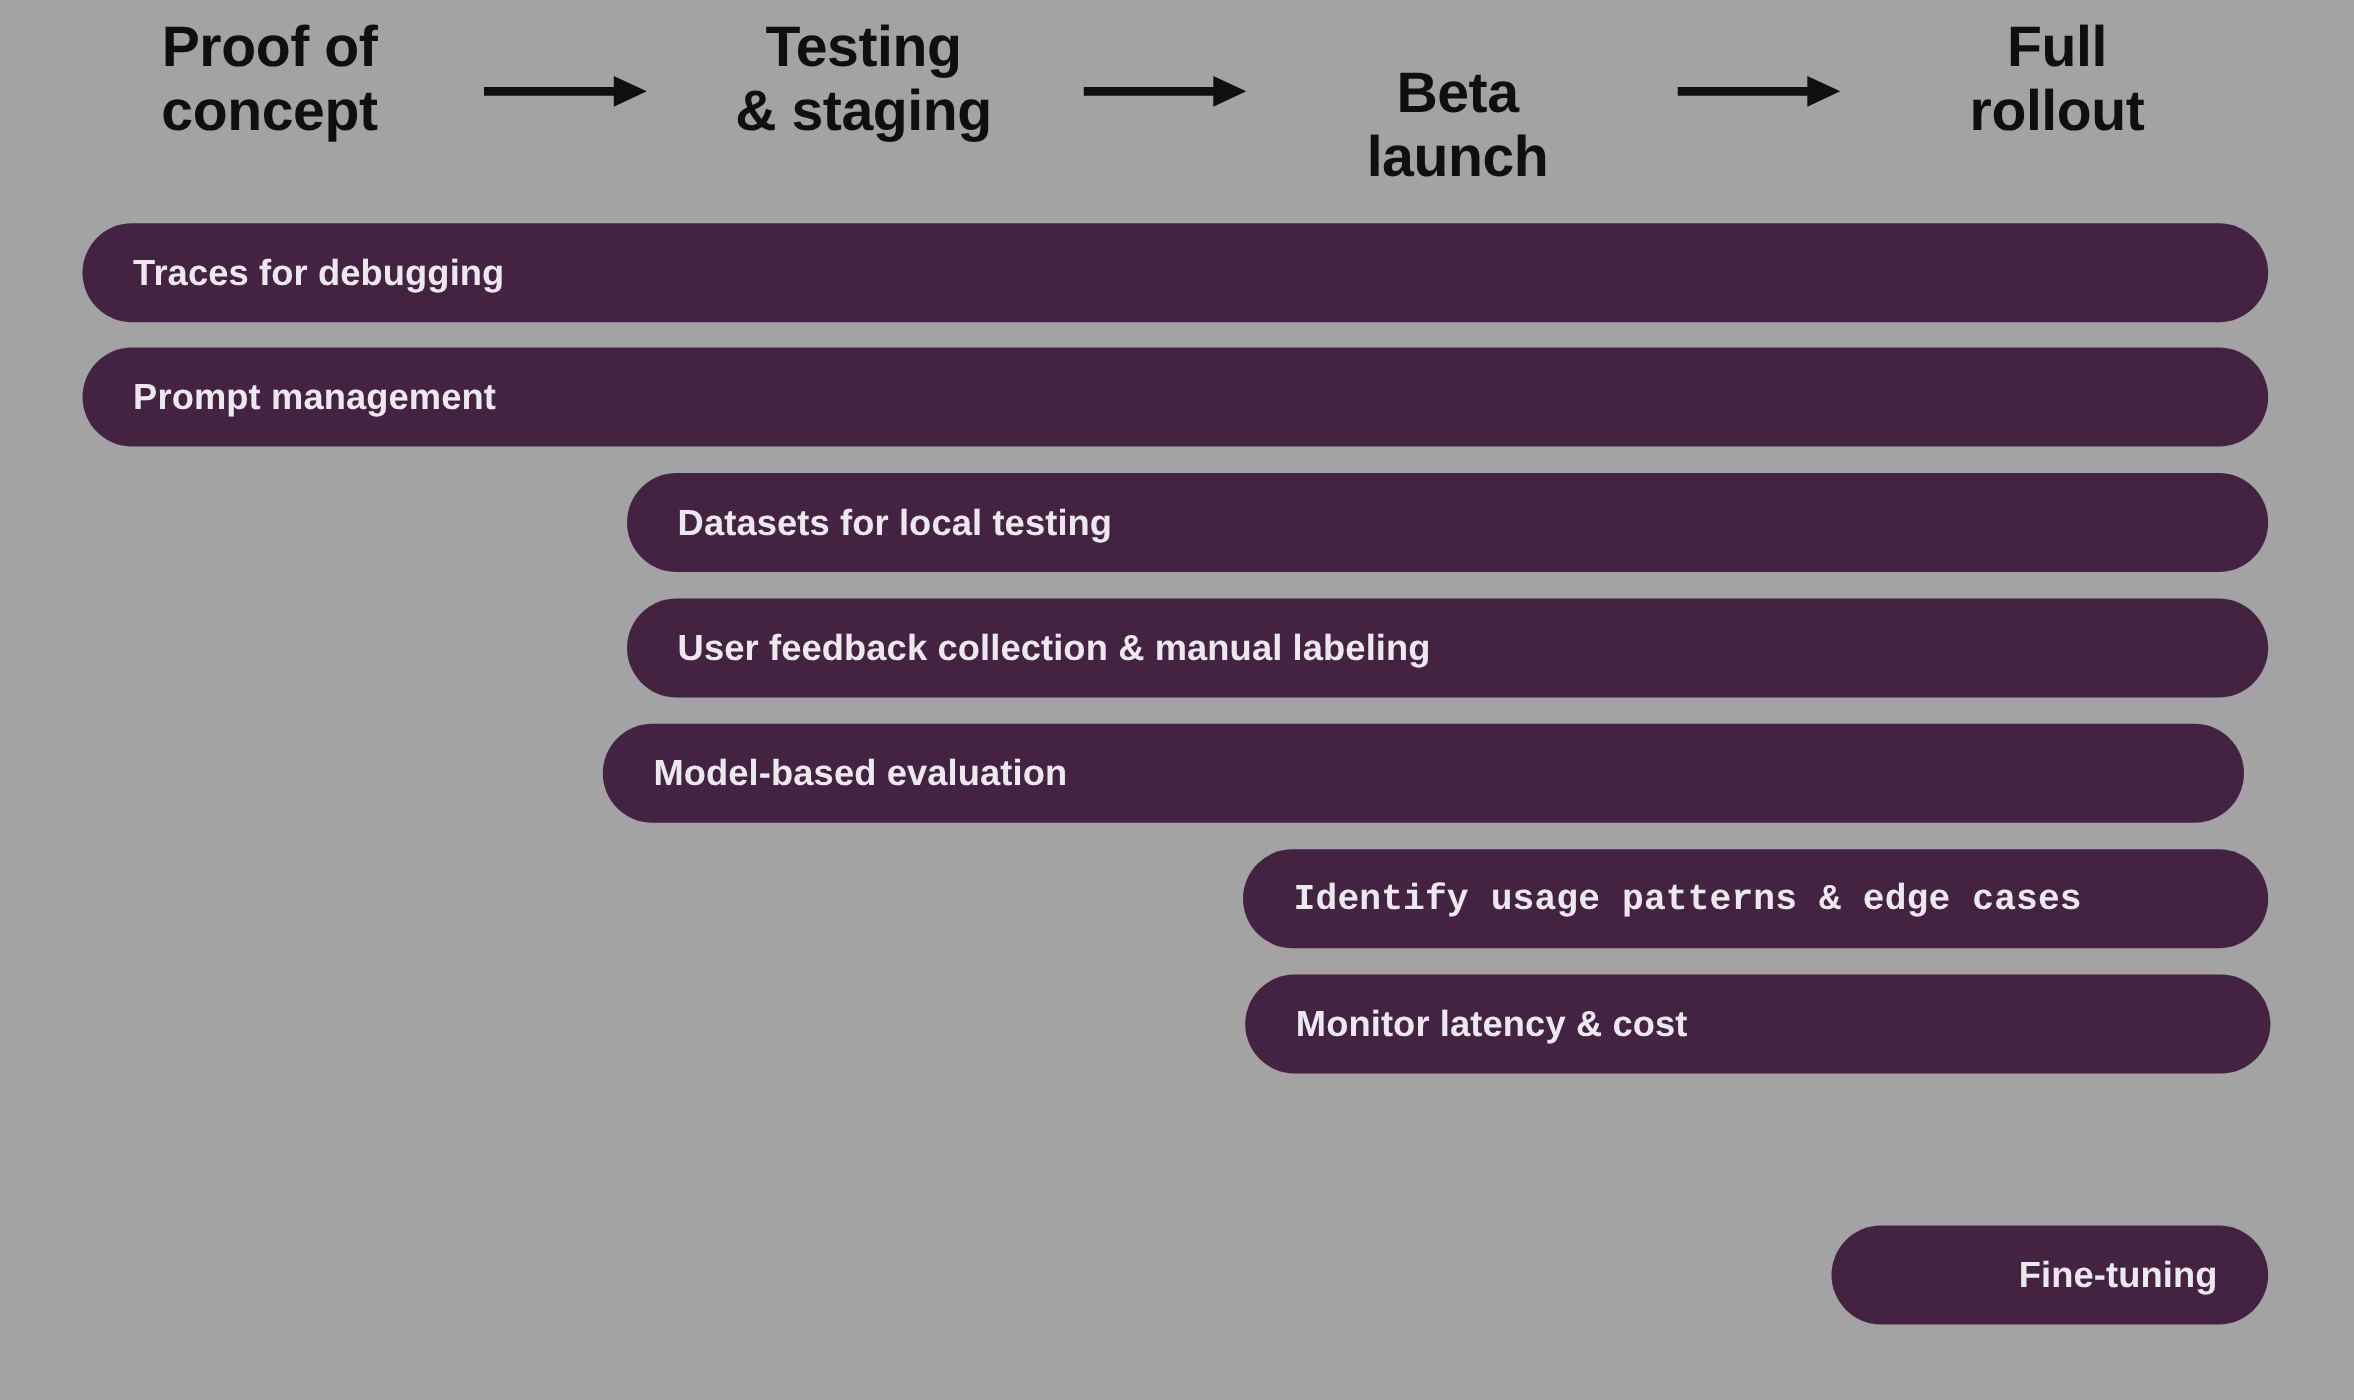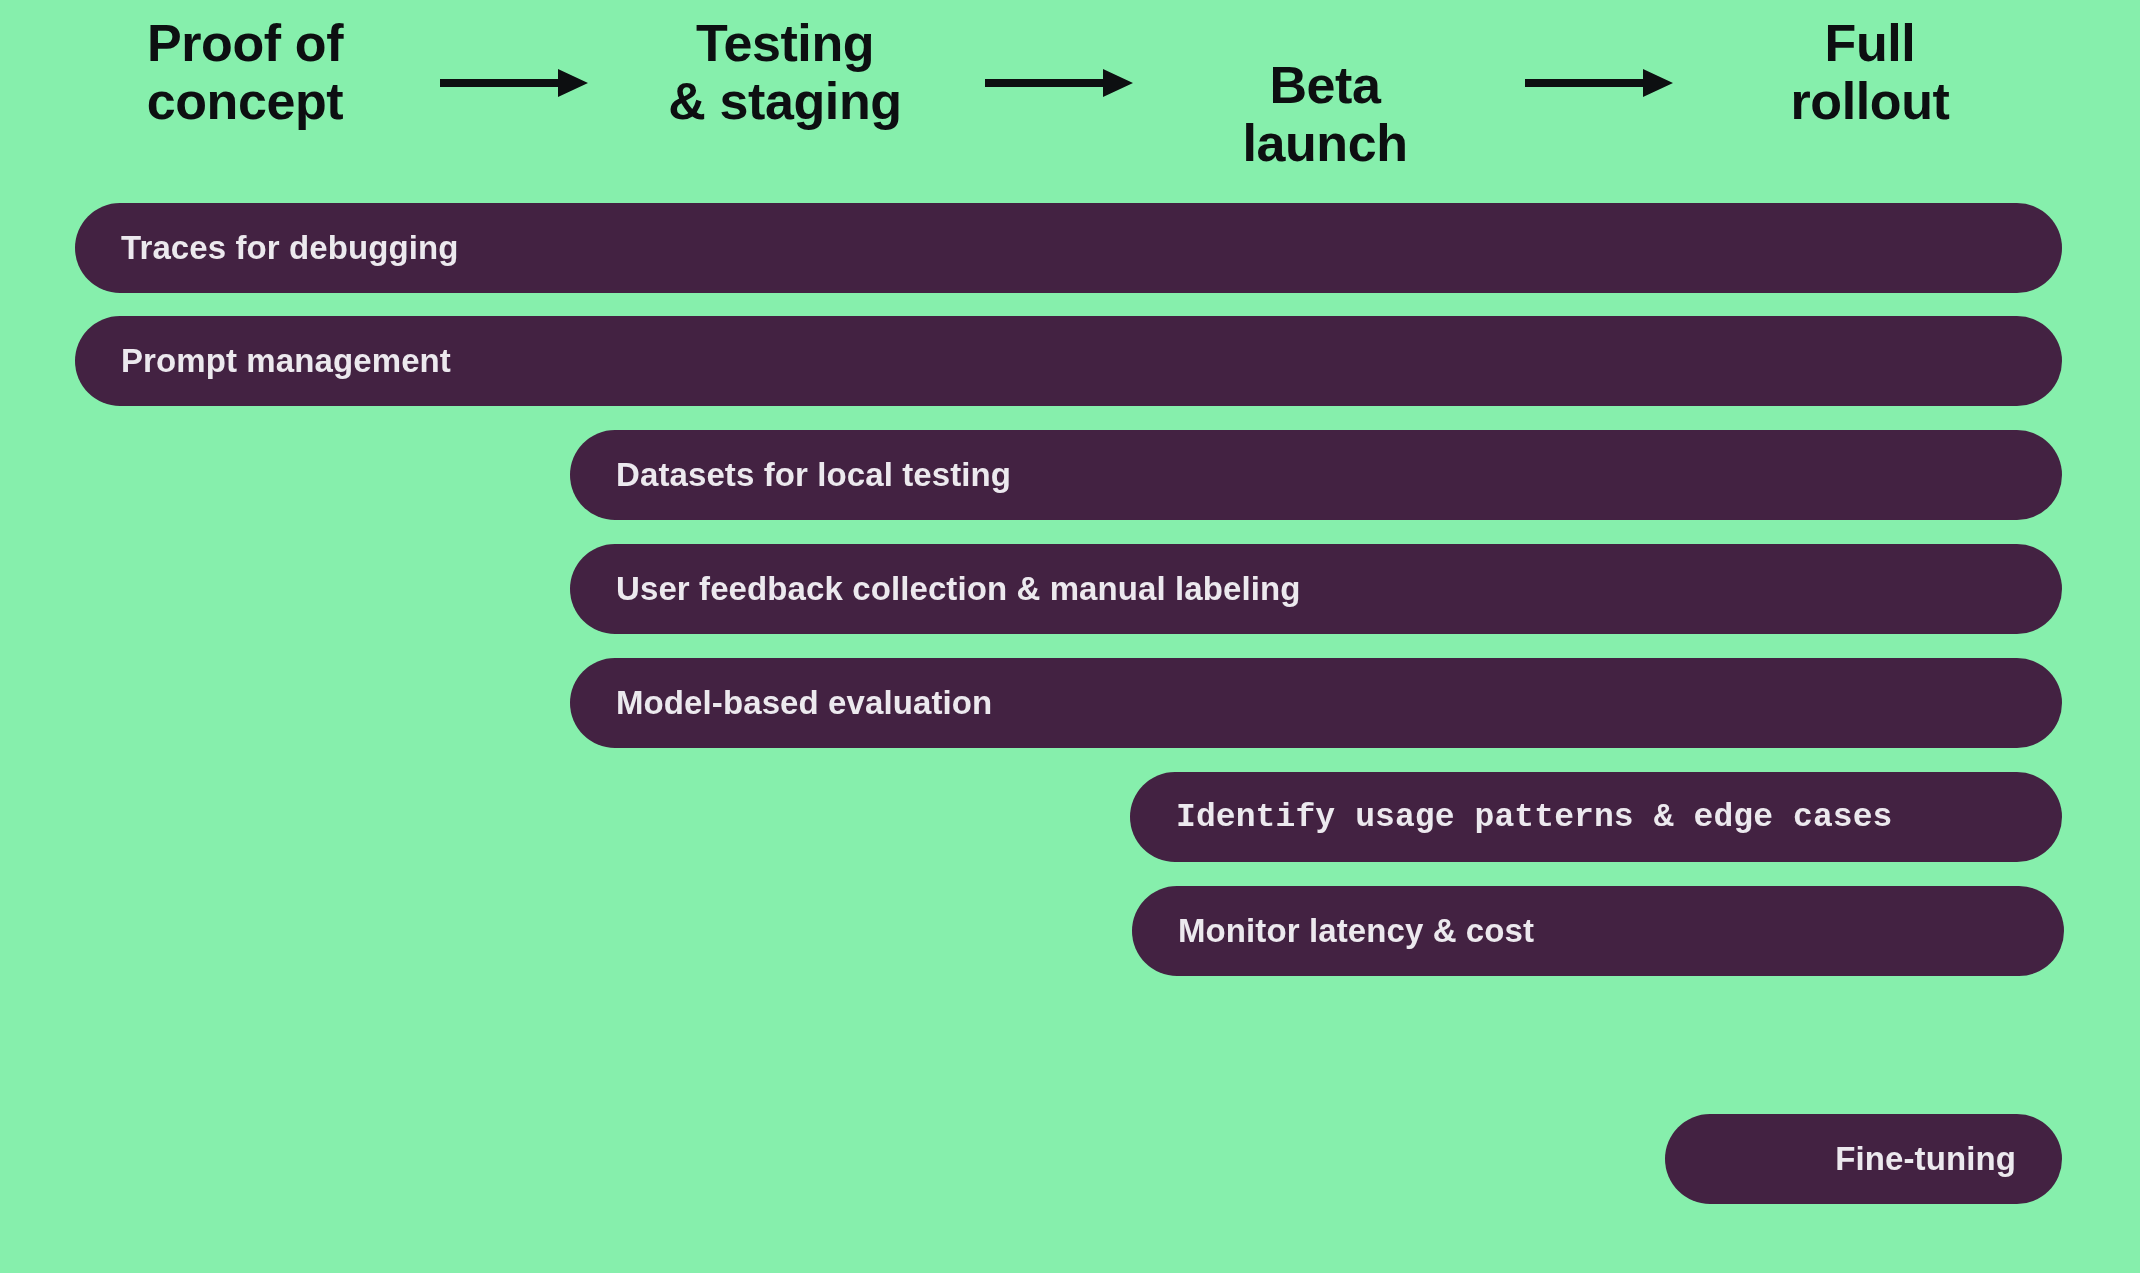--- a/index.html
+++ b/index.html
@@ -10,21 +10,21 @@
     width: 2140px;
     height: 1273px;
     background: #4c6872;
     font-family: "Liberation Sans", sans-serif;
     overflow: hidden;
   }
   #canvas {
     position: relative;
     width: 2140px;
     height: 1273px;
-    background: #86efac;
+    background: #a3a3a3;
   }
 
   
   #stage-header {
     position: absolute;
     left: 0;
     top: 0;
     width: 2140px;
     height: 165px;
   }
@@ -112,21 +112,21 @@
     </div>
     <div class="bar align-left" style="left:570px; width:1492px; top:430px;">
       <span class="bar-label">Datasets for local testing</span>
     </div>
     <div class="bar align-left" style="left:75px; width:1987px; top:316px;">
       <span class="bar-label">Prompt management</span>
     </div>
     <div class="bar align-left" style="left:570px; width:1492px; top:544px;">
       <span class="bar-label">User feedback collection &amp; manual labeling</span>
     </div>
-    <div class="bar align-left" style="left:570px; width:1492px; top:658px;text-align:right;">
+    <div class="bar align-left" style="left:548px; width:1492px; top:658px;text-align:right;">
       <span class="bar-label">Model-based evaluation</span>
     </div>
     <div class="bar align-left" style="left:1130px; width:932px; top:772px;font-family:Liberation Mono, monospace;">
       <span class="bar-label">Identify usage patterns &amp; edge cases</span>
     </div>
     <div class="bar align-left" style="left:1132px; width:932px; top:886px;">
       <span class="bar-label">Monitor latency &amp; cost</span>
     </div>
     <div class="bar align-right" style="left:1665px; width:397px; top:1114px;">
       <span class="bar-label">Fine-tuning</span>

